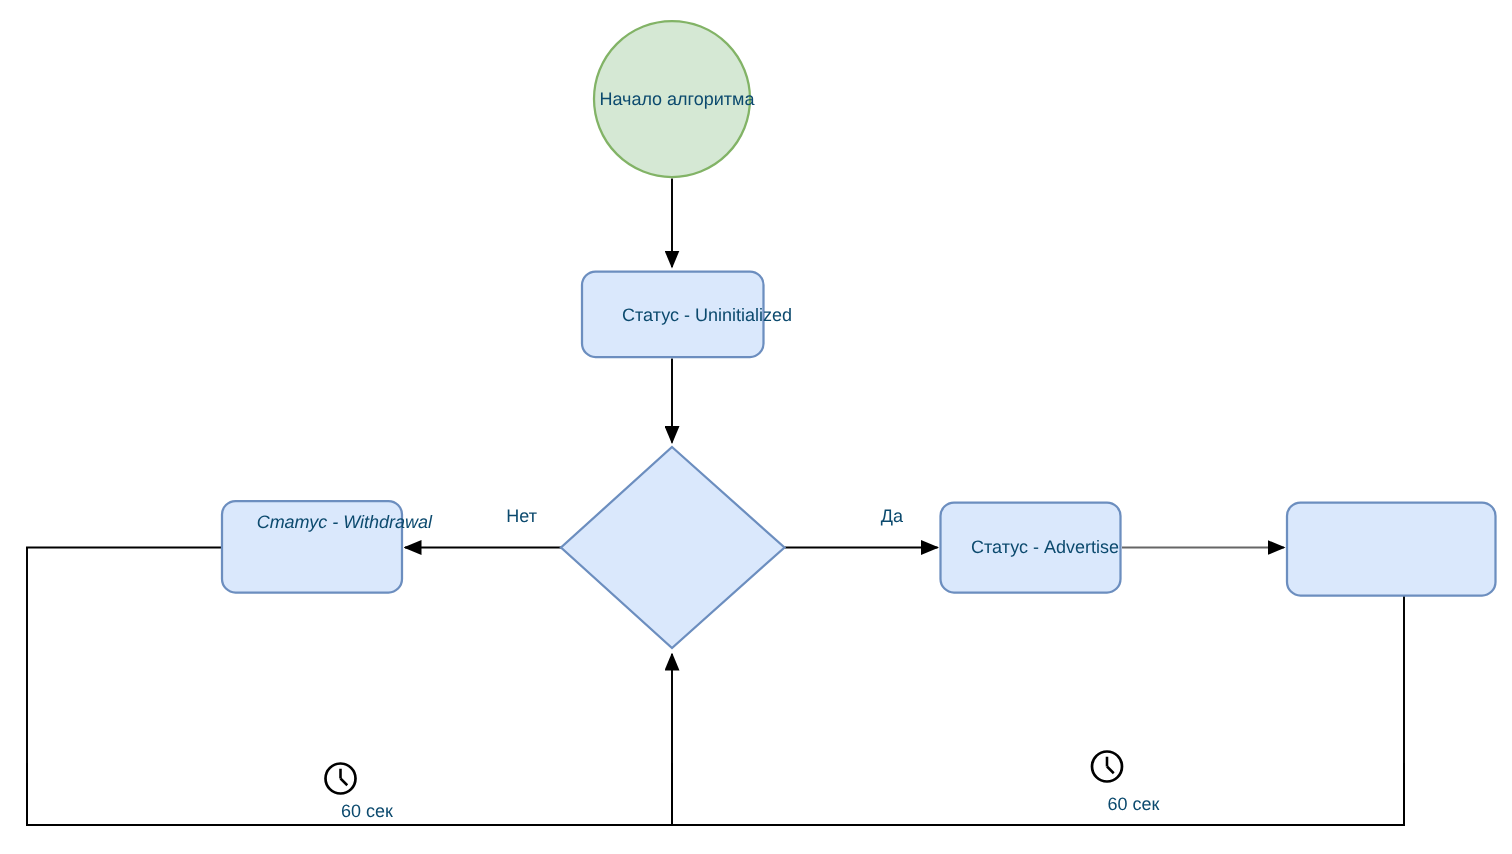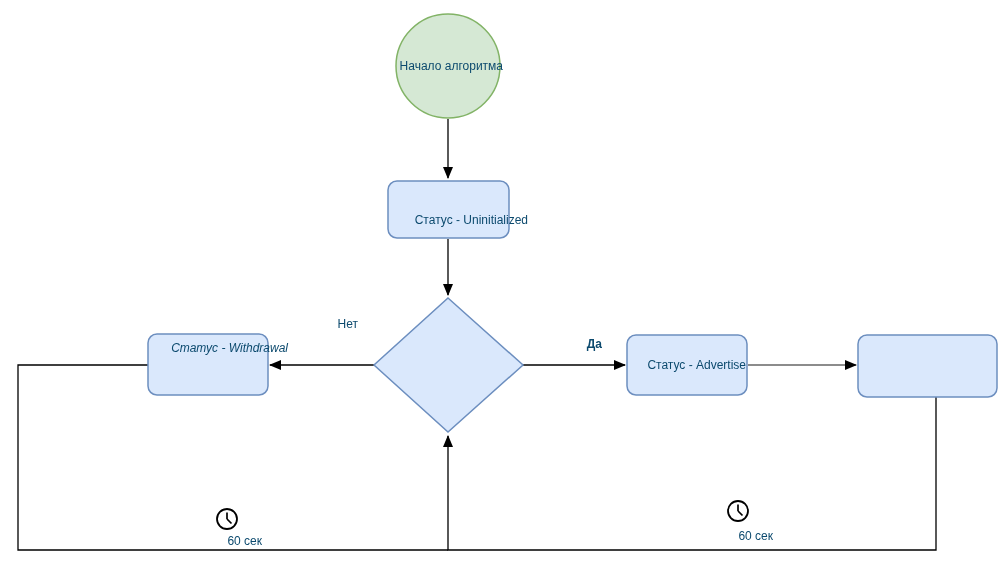--- a/index.html
+++ b/index.html
@@ -65,23 +65,23 @@
     </g>
 
     <g>
       <circle cx="738" cy="511" r="10" fill="#ffffff" stroke="#000000" stroke-width="1.8"></circle>
       <line x1="738" y1="511" x2="738" y2="504.5" stroke="#000000" stroke-width="1.7"></line>
       <line x1="738" y1="511" x2="742.5" y2="515.5" stroke="#000000" stroke-width="1.7"></line>
     </g>
   </svg>
 
   <div class="lbl" style="left:448px; top:66px; width:110px;">Начало алгоритма</div>
-  <div class="lbl" style="left:448px; top:210px; width:160px;margin-top:10px;">Статус - Uninitialized</div>
+  <div class="lbl" style="left:448px; top:210px; width:160px;">Статус - Uninitialized</div>
   <div class="lbl" style="left:208px; top:348px; width:160px;font-style:italic;">Статус - Withdrawal</div>
   <div class="lbl" style="left:666px; top:365px; width:160px;">Статус - Advertise</div>
 
-  <div class="lbl" style="left:328px; top:324px; width:60px;">Нет</div>
-  <div class="lbl" style="left:572px; top:344px; width:60px;font-weight:bold;">Да</div>
+  <div class="lbl" style="left:328px; top:344px; width:60px;">Нет</div>
+  <div class="lbl" style="left:572px; top:344px; width:60px;">Да</div>
 
   <div class="lbl" style="left:227px; top:541px; width:70px;">60 сек</div>
   <div class="lbl" style="left:738px; top:536px; width:70px;">60 сек</div>
 
 </div>
 
 </body></html>

